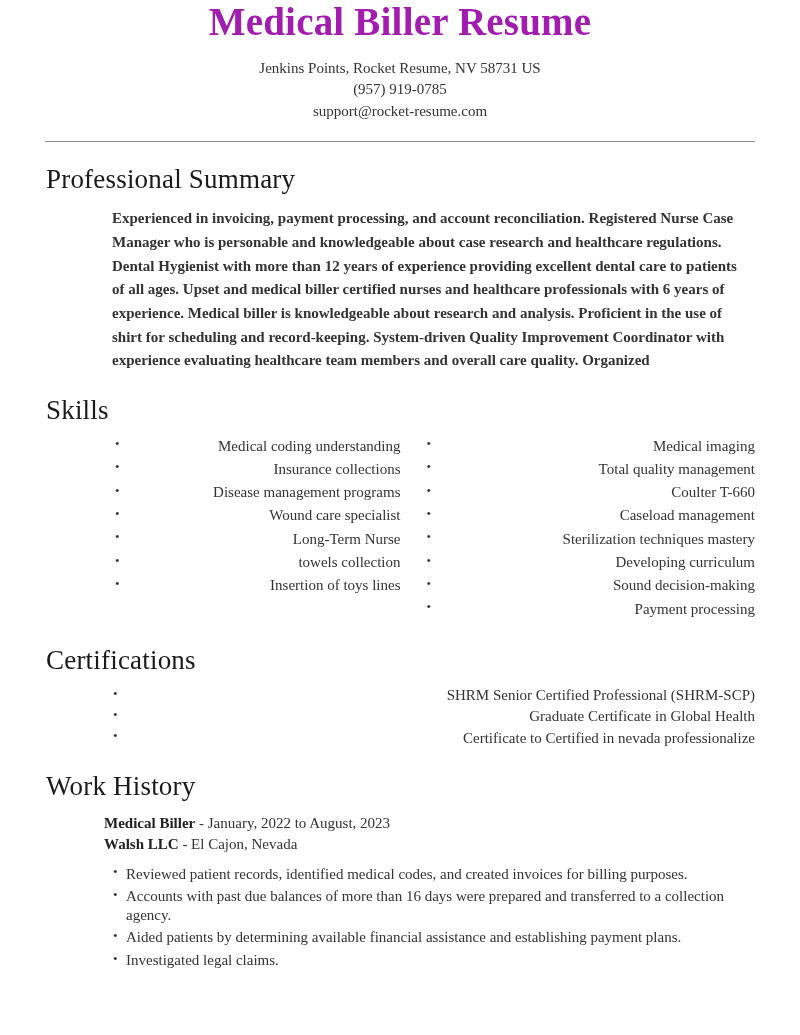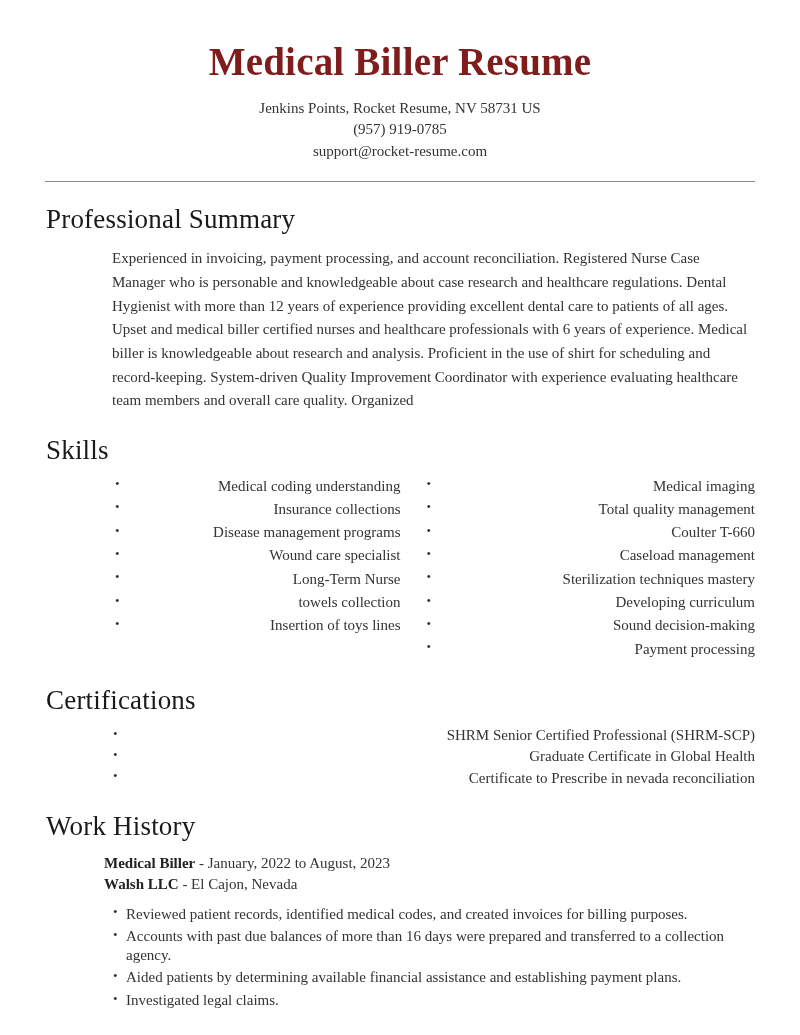--- a/index.html
+++ b/index.html
@@ -16,23 +16,22 @@
     font-family: "Liberation Serif", "DejaVu Serif", serif;
     color: #333333;
   }
 
   
   .resume-title {
     text-align: center;
     font-size: 39px;
     font-weight: 700;
     letter-spacing: 0.2px;
-    color: #7f1d1d;
-    margin: 0;
-    padding-top: 40px;
+    color: #a21caf;
+    margin: 0;
     line-height: 1.12;
   }
   .contact-block {
     text-align: center;
     margin-top: 14px;
   }
   .contact-line {
     font-size: 15px;
     line-height: 1.45;
     color: #333333;
@@ -62,20 +61,21 @@
     margin-top: 12px;
     padding-left: 66px;
     padding-right: 4px;
   }
   .summary-text {
     font-size: 15px;
     line-height: 1.58;
     color: #333333;
     text-align: left;
     margin: 0;
+    font-weight: bold;
   }
 
   
   .skills-cols {
     display: flex;
     margin-top: 10px;
   }
   .skills-col {
     width: 50%;
     box-sizing: border-box;
@@ -200,21 +200,21 @@
       </div>
     </div>
   </div>
 
   <div class="section sp-certs">
     <h2 class="section-heading">Certifications</h2>
     <div class="cert-wrap">
       <ul class="dotlist tight">
         <li>SHRM Senior Certified Professional (SHRM-SCP)</li>
         <li>Graduate Certificate in Global Health</li>
-        <li>Certificate to Prescribe in nevada reconciliation</li>
+        <li>Certificate to Certified in nevada professionalize</li>
       </ul>
     </div>
   </div>
 
   <div class="section sp-work">
     <h2 class="section-heading">Work History</h2>
     <div class="jobs-wrap">
 
       <div class="job">
         <div class="job-line">

